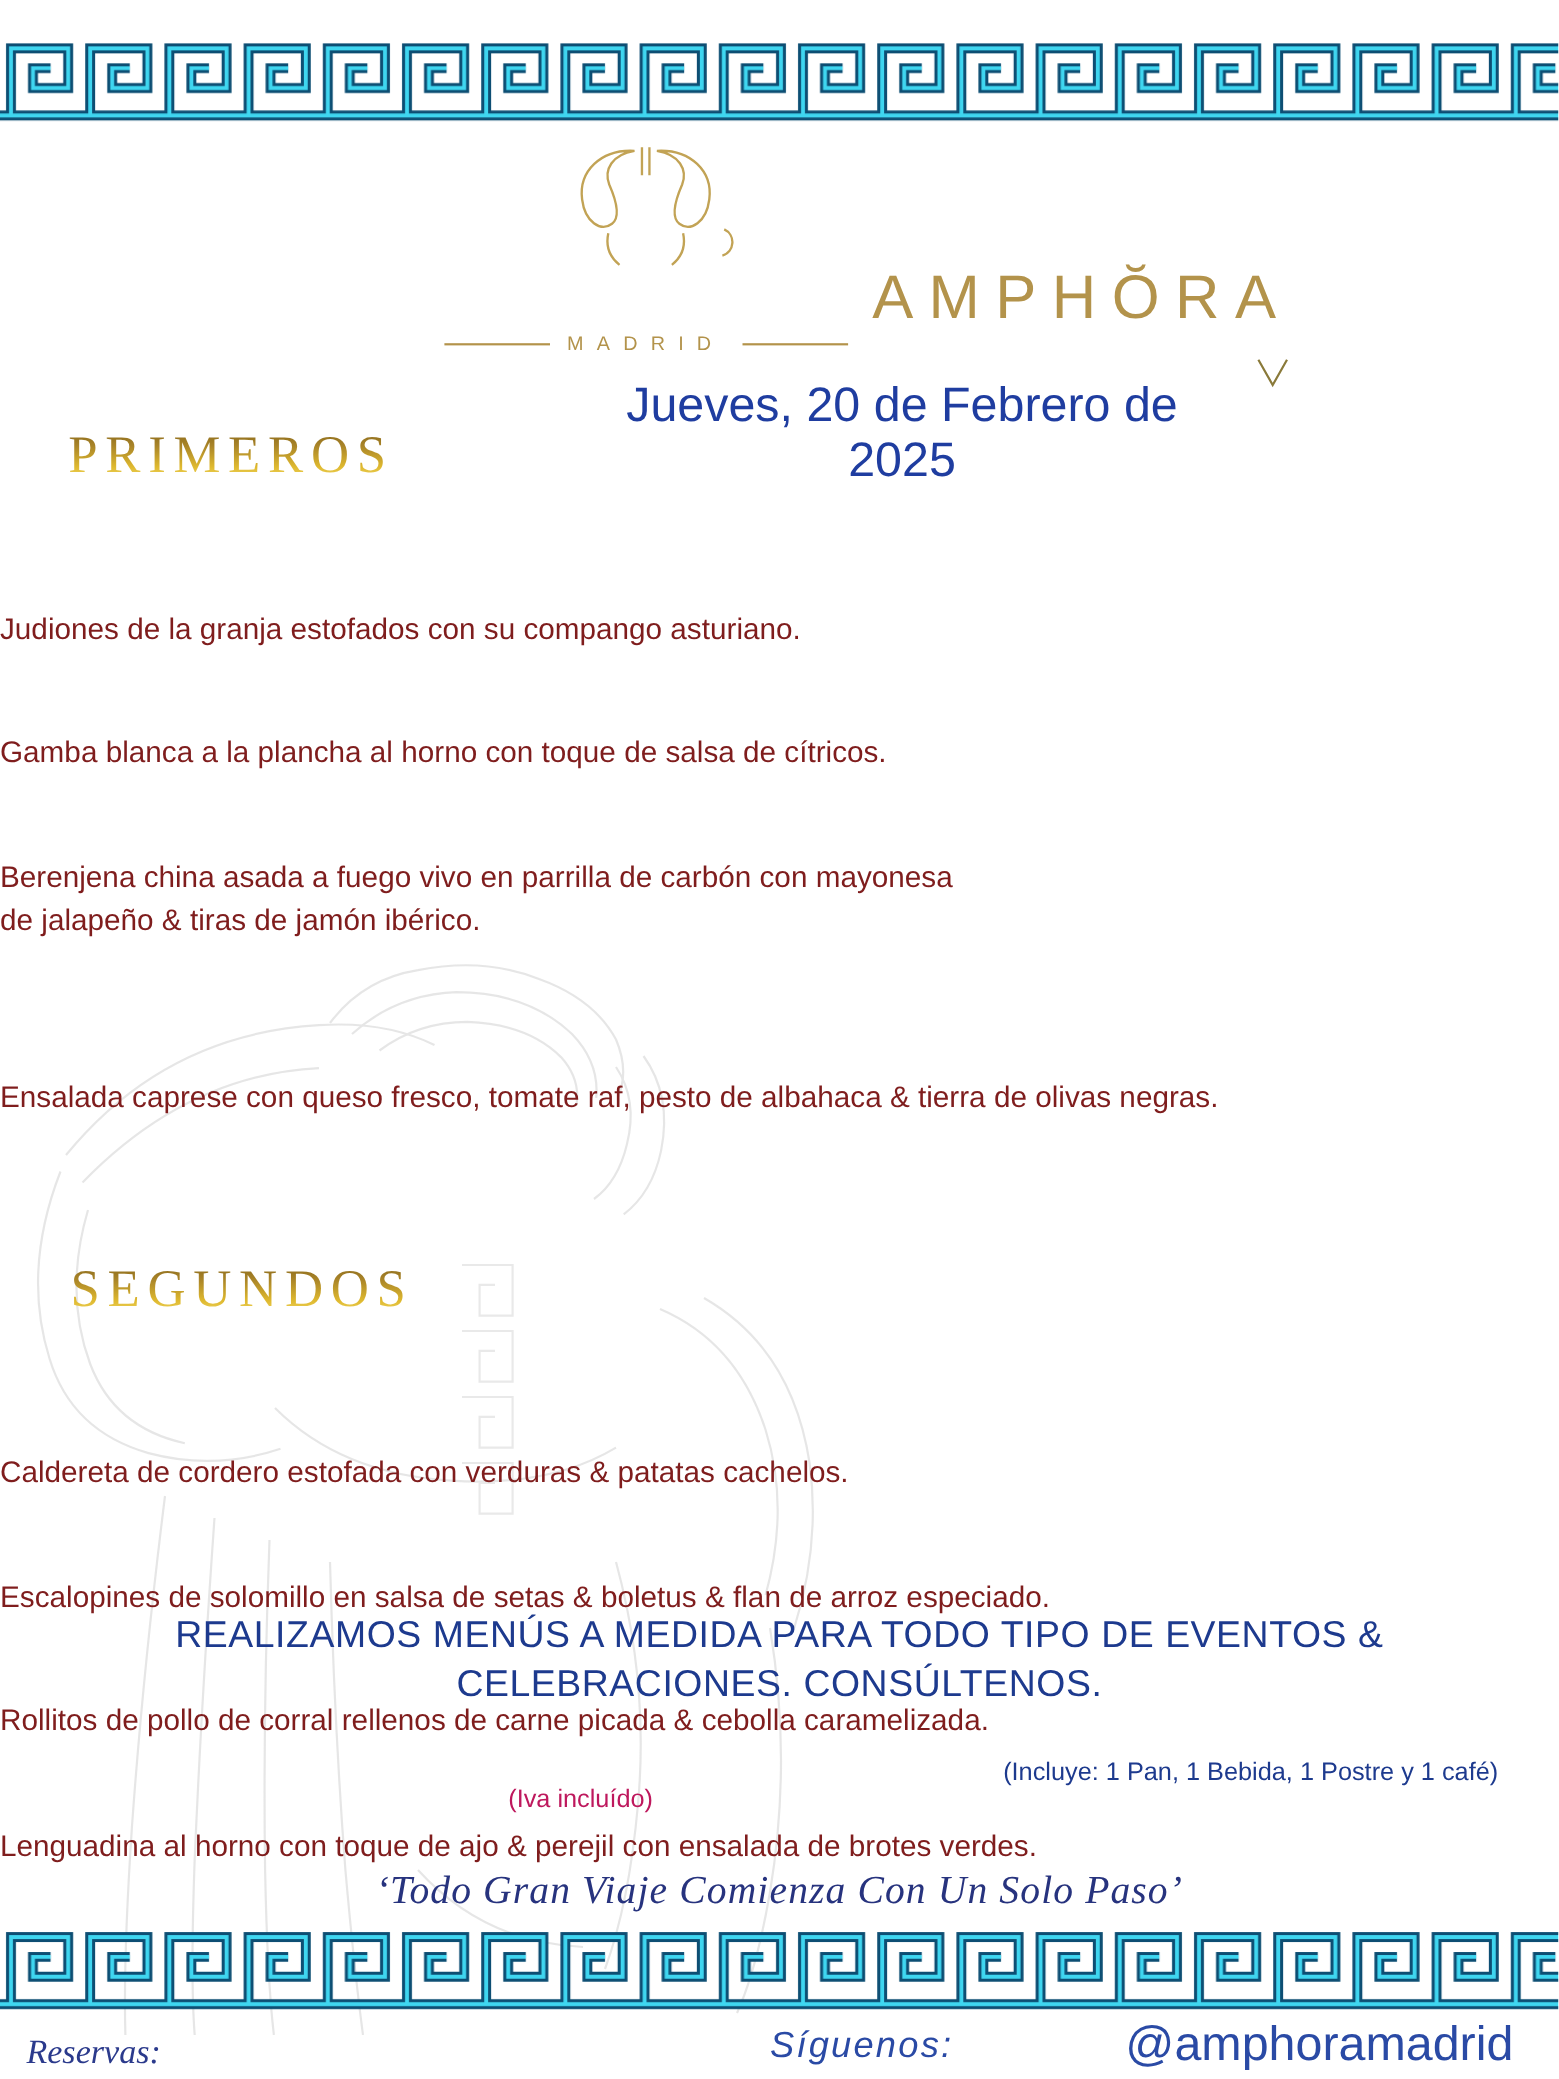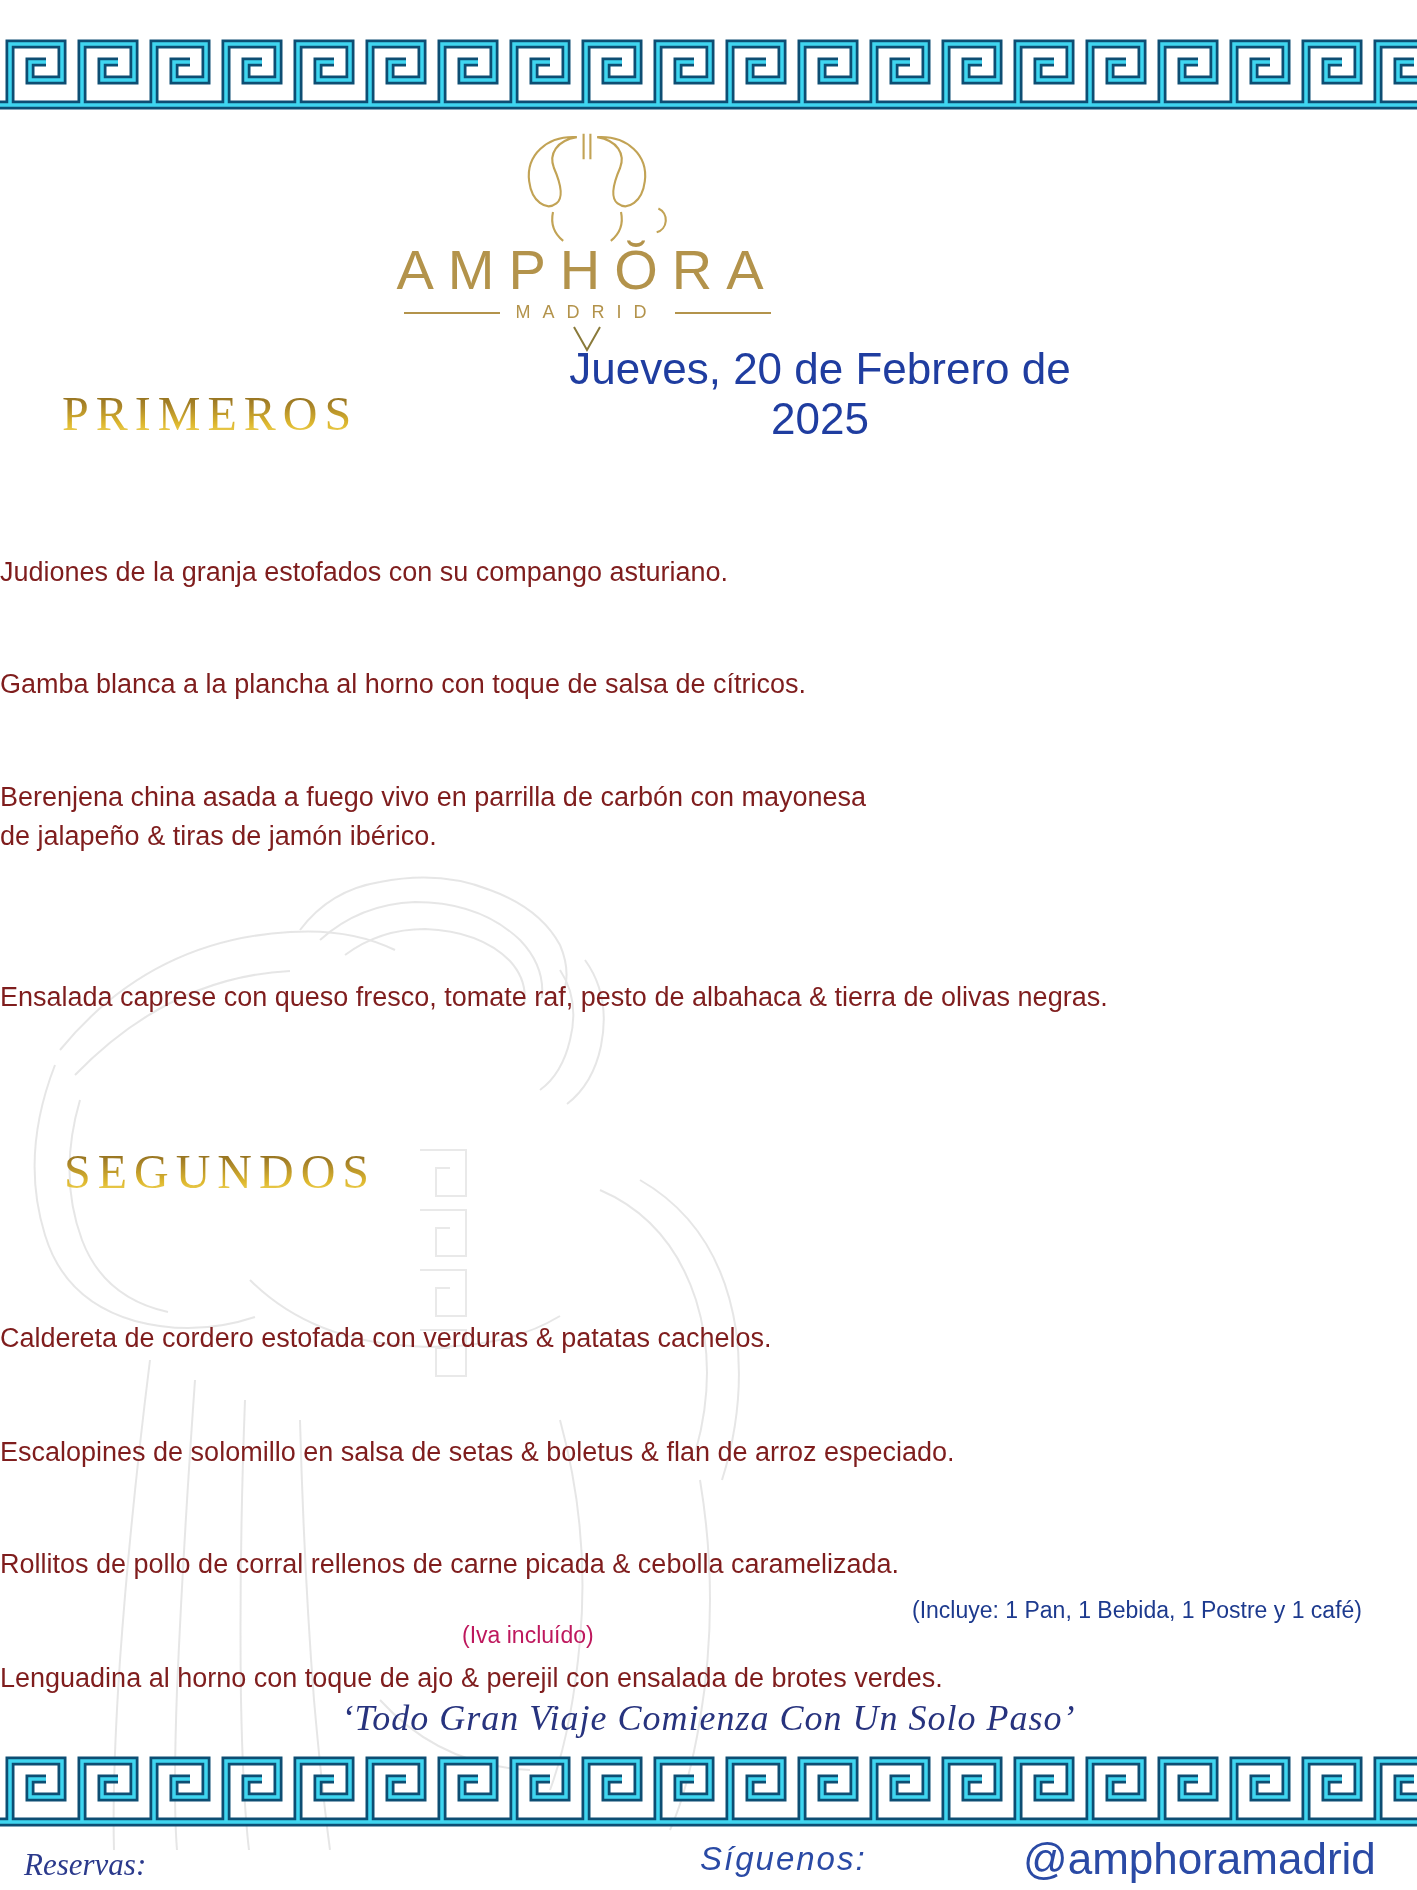--- a/index.html
+++ b/index.html
@@ -5,21 +5,21 @@
   html,body{margin:0;padding:0;background:#ffffff;}
   #page{
     position:relative;width:1417px;height:1890px;overflow:hidden;
     background:#ffffff;font-family:"Liberation Sans",sans-serif;
   }
   
   .border-band{position:absolute;left:0;width:1417px;height:78px;}
   .border-top{top:34px;}
   .border-bottom{top:1751px;}
   
-  #logo{position:absolute;left:0;top:130px;width:1174px;text-align:center;}
+  #logo{position:absolute;left:0;top:130px;width:1174px;text-align:right;}
   #vase{display:block;margin:0 auto;}
   .brand-name{
     font-family:"Liberation Sans",sans-serif;
     font-size:56px;letter-spacing:14px;color:#b3934b;font-weight:400;
     line-height:1;margin-top:-6px;
   }
   .brand-city-row{display:flex;align-items:center;justify-content:center;gap:16px;margin-top:4px;}
   .brand-rule{width:96px;height:2px;background:#b3934b;}
   .brand-city{font-size:18px;letter-spacing:12px;color:#b3934b;}
   .brand-v{margin-top:2px;}
@@ -155,20 +155,22 @@
   <div class="menu-item layer" style="top:645px">Berenjena china asada a fuego vivo en parrilla de carbón con mayonesa
 de jalapeño &amp; tiras de jamón ibérico.</div>
   <div class="menu-item layer" style="top:766px">Ensalada caprese con queso fresco, tomate raf, pesto de albahaca &amp; tierra de olivas negras.</div>
 
   <div id="title-segundos" class="section-title layer">SEGUNDOS</div>
   <div class="menu-item layer" style="top:1013px">Caldereta de cordero estofada con verduras &amp; patatas cachelos.</div>
   <div class="menu-item layer" style="top:1088px">Escalopines de solomillo en salsa de setas &amp; boletus &amp; flan de arroz especiado.</div>
   <div class="menu-item layer" style="top:1161px">Rollitos de pollo de corral rellenos de carne picada &amp; cebolla caramelizada.</div>
   <div class="menu-item layer" style="top:1236px">Lenguadina al horno con toque de ajo &amp; perejil con ensalada de brotes verdes.</div>
 
+  <div id="events-notice" class="layer">REALIZAMOS MENÚS A MEDIDA PARA TODO TIPO DE EVENTOS &amp;
+CELEBRACIONES. CONSÚLTENOS.</div>
 
   <div id="vat-note" class="layer">(Iva incluído)</div>
   <div id="includes-note" class="layer">(Incluye: 1 Pan, 1 Bebida, 1 Postre y 1 café)</div>
 
   <div id="quote-line" class="layer">‘Todo Gran Viaje Comienza Con Un Solo Paso’</div>
 
   <svg class="border-band border-bottom" width="1417" height="78" viewBox="0 0 1417 78" preserveAspectRatio="none">
     <defs>
       <pattern id="meander-bottom" patternUnits="userSpaceOnUse" width="72" height="78">
         <g fill="none" stroke="#0d4e73" stroke-width="9">

